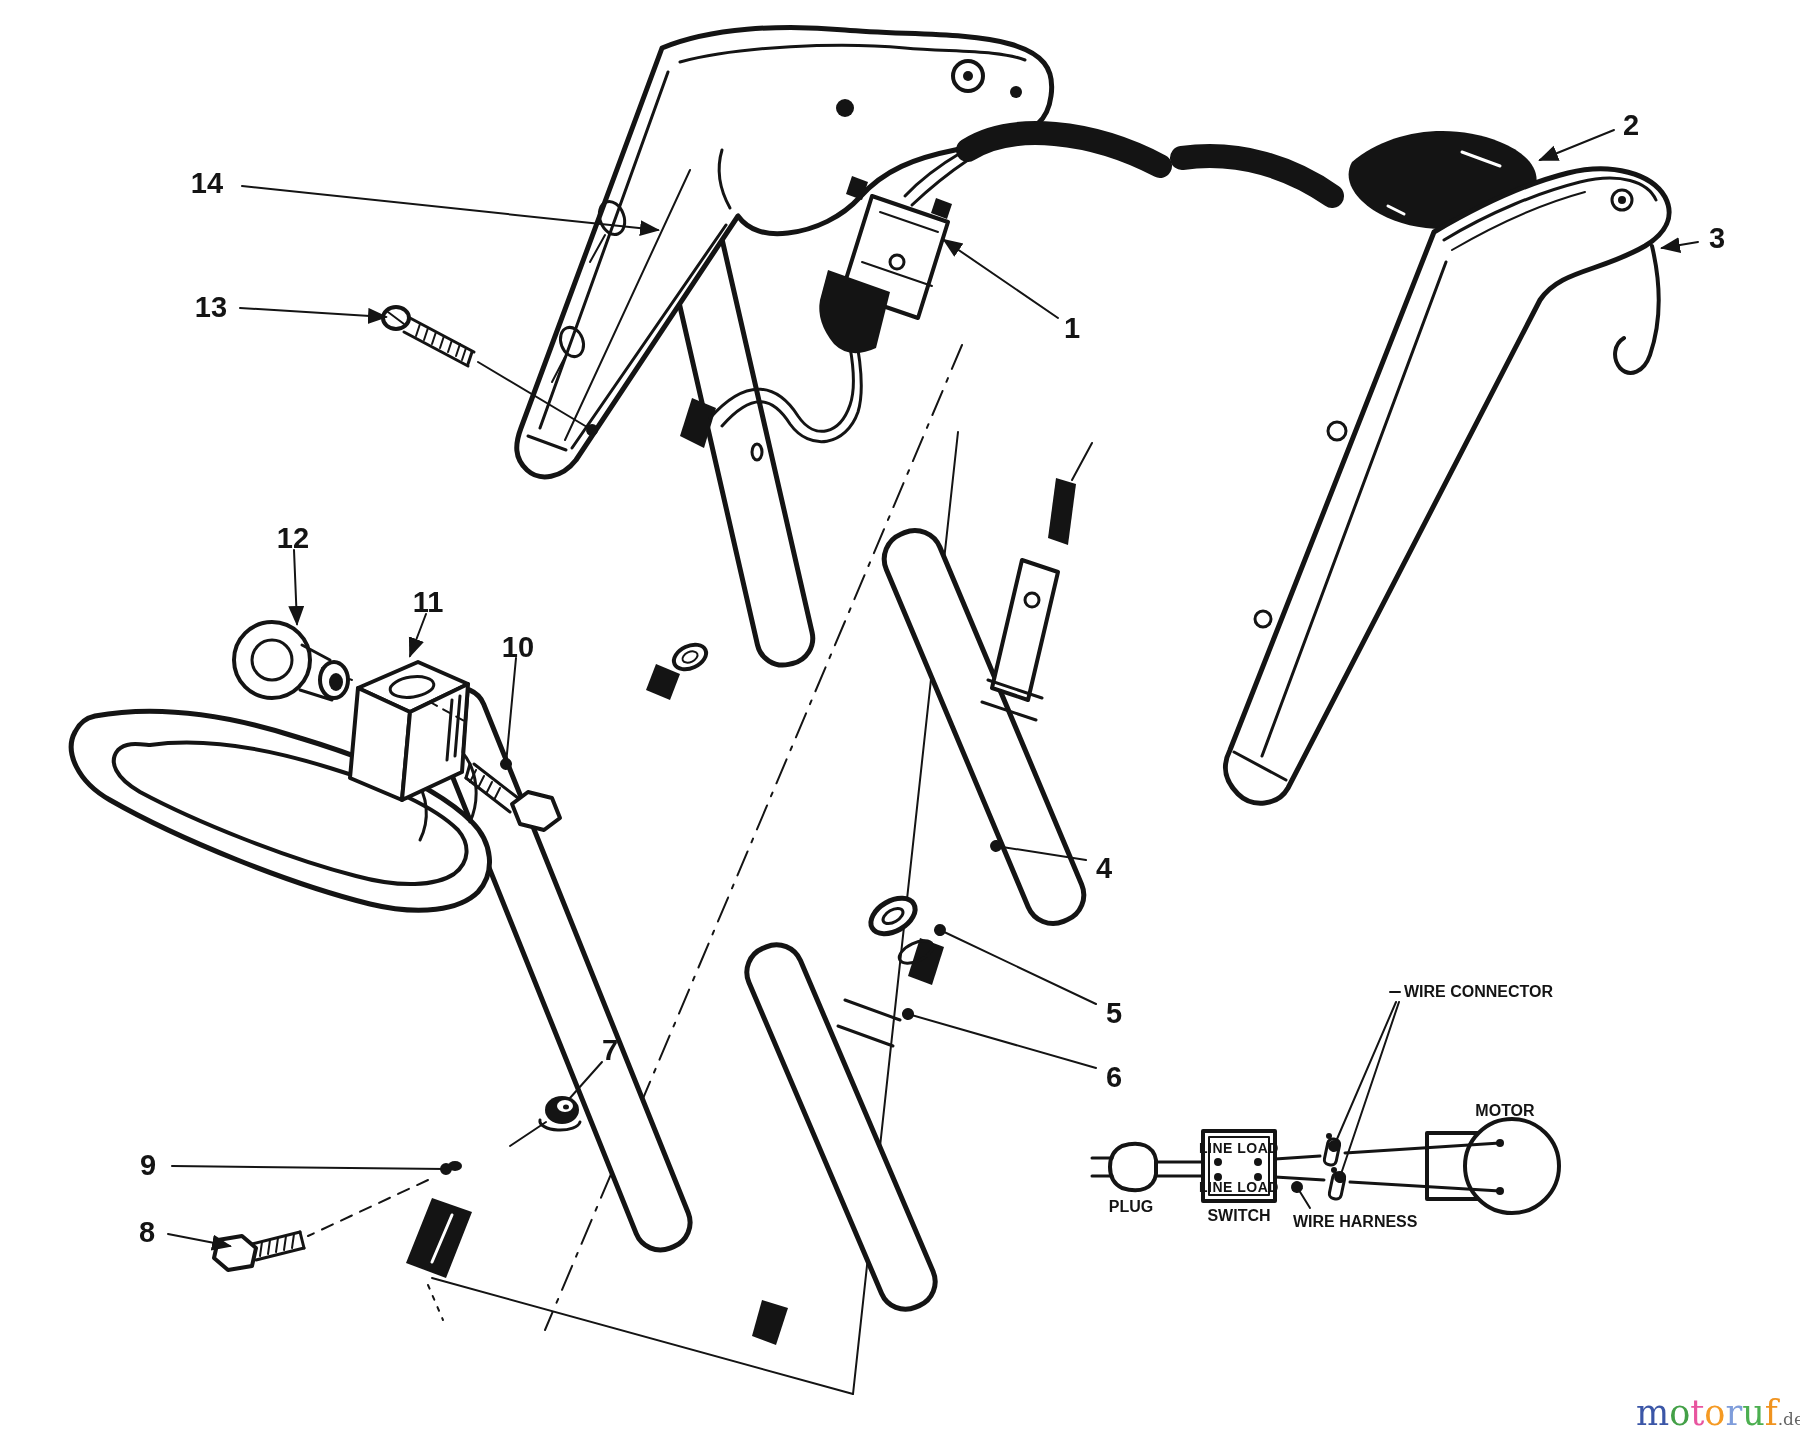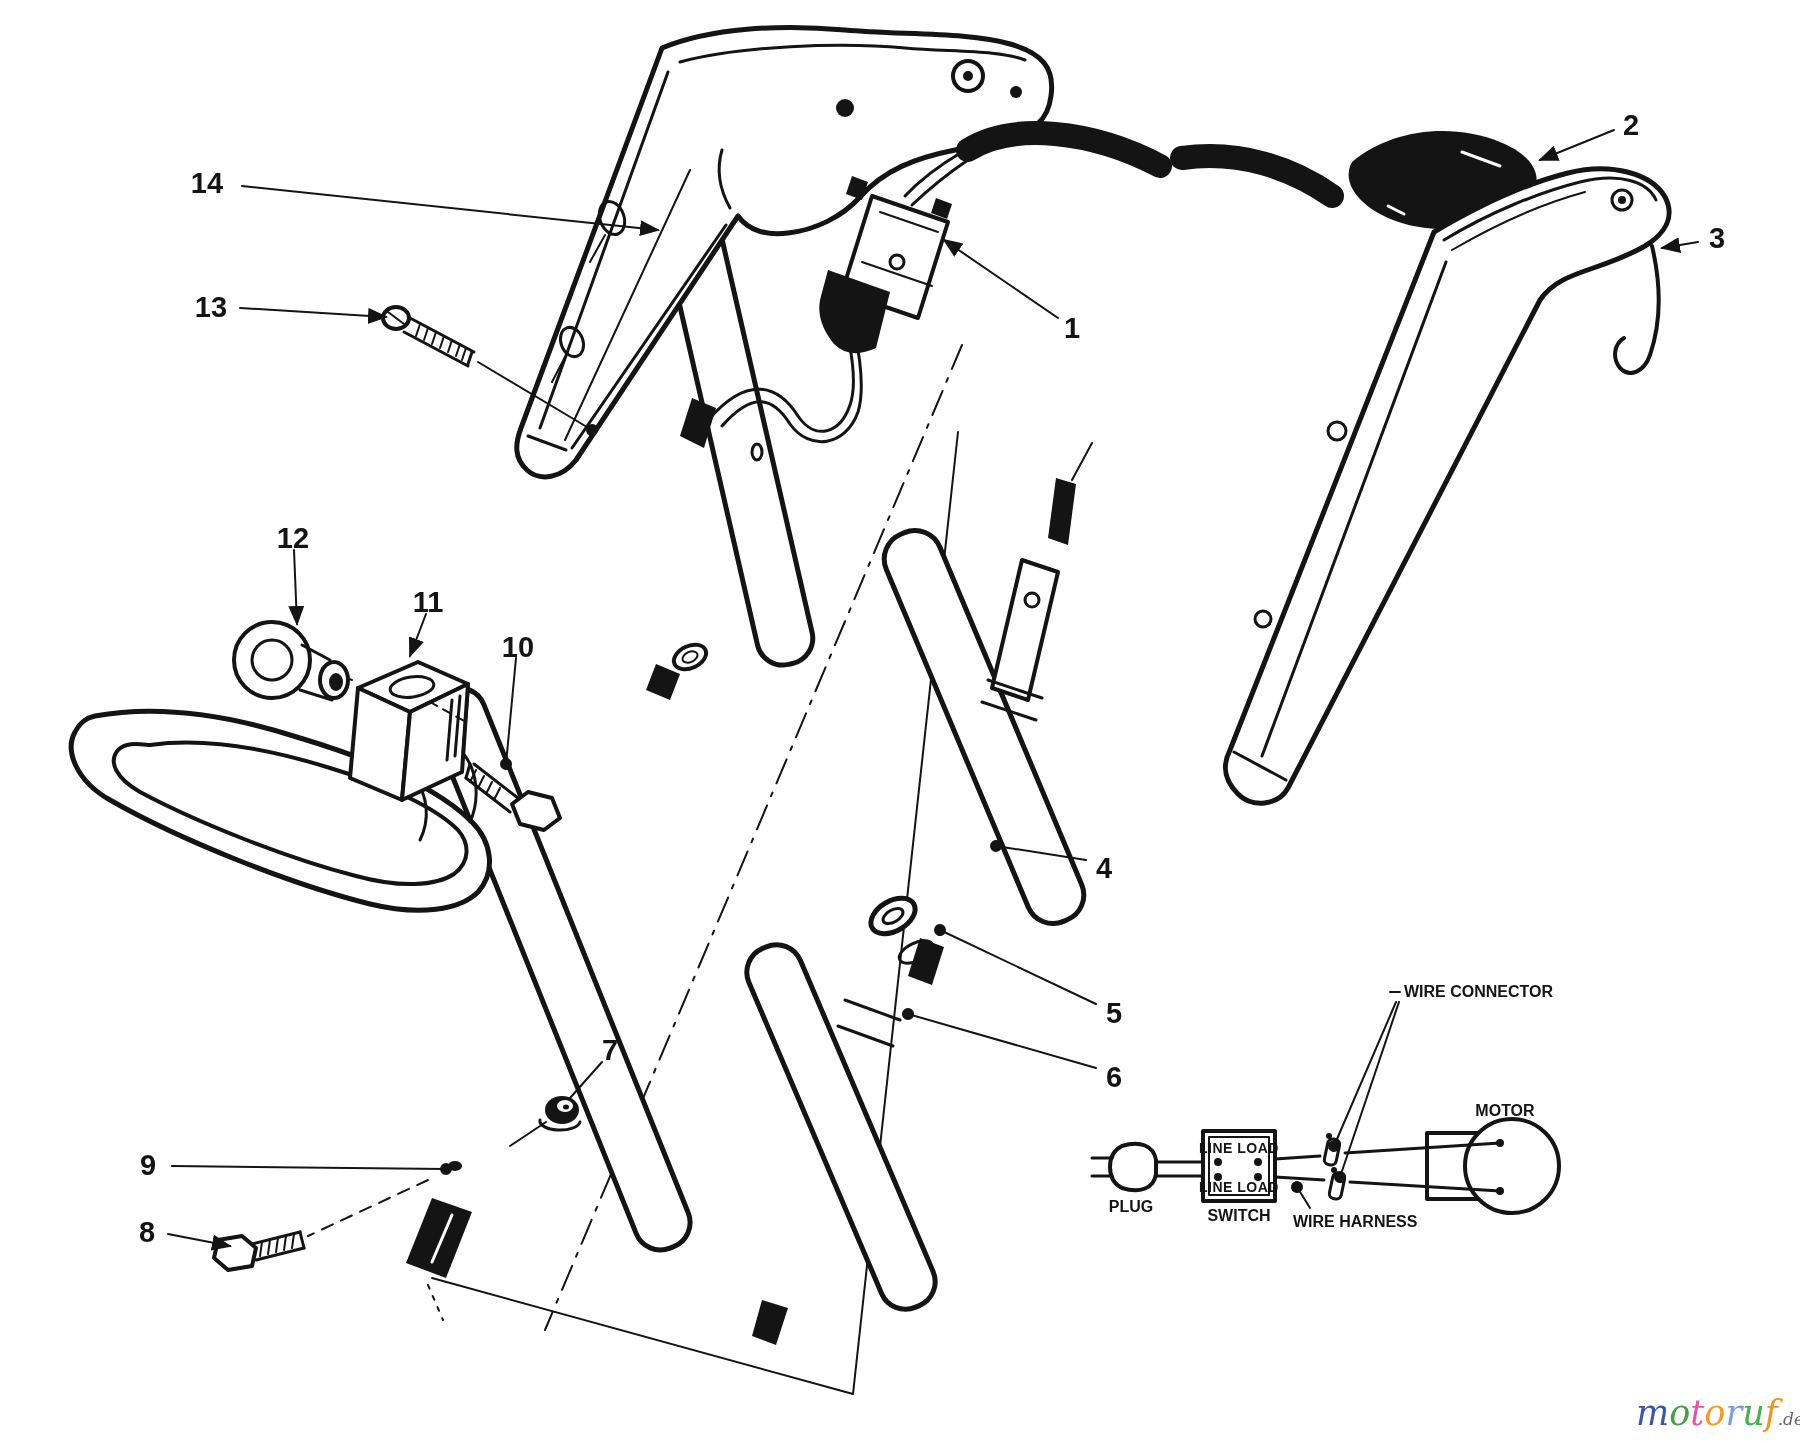--- a/index.html
+++ b/index.html
@@ -12,21 +12,21 @@
   .wht{stroke:#ffffff;stroke-width:3;fill:none;stroke-linecap:round;}
   .num{font-family:"Liberation Sans",sans-serif;font-weight:bold;font-size:29px;fill:#141414;text-anchor:middle;}
   .wlab{font-family:"Liberation Sans",sans-serif;font-weight:bold;font-size:16px;fill:#141414;text-anchor:middle;}
   .wlab2{font-family:"Liberation Sans",sans-serif;font-weight:bold;font-size:16px;fill:#141414;text-anchor:start;}
   .boxlab{font-family:"Liberation Sans",sans-serif;font-weight:bold;font-size:14px;fill:#141414;text-anchor:middle;letter-spacing:0.5px;}
   #caption{position:absolute;left:545px;top:1429px;width:580px;height:13px;overflow:hidden;
            text-align:center;}
   #caption span{display:inline-block;margin-top:9px;font-family:"Liberation Sans",sans-serif;
            font-weight:bold;font-size:52px;line-height:52px;letter-spacing:10px;color:#8a8a8a;}
   #watermark{position:absolute;left:1636px;top:1393px;width:160px;height:42px;
-           font-family:"DejaVu Serif",serif;font-size:35px;line-height:40px;white-space:nowrap;font-style:italic;}
+           font-family:"DejaVu Serif",serif;font-size:35px;line-height:40px;white-space:nowrap;}
   #watermark .sfx{font-size:17px;color:#666666;}
 </style>
 </head>
 <body>
 
 <svg width="1800" height="1442" viewBox="0 0 1800 1442">
   <defs>
     <marker id="arr" markerWidth="12" markerHeight="10" refX="9" refY="4" orient="auto">
       <path d="M0,0 L10,4 L0,8 Z" fill="#141414"></path>
     </marker>

